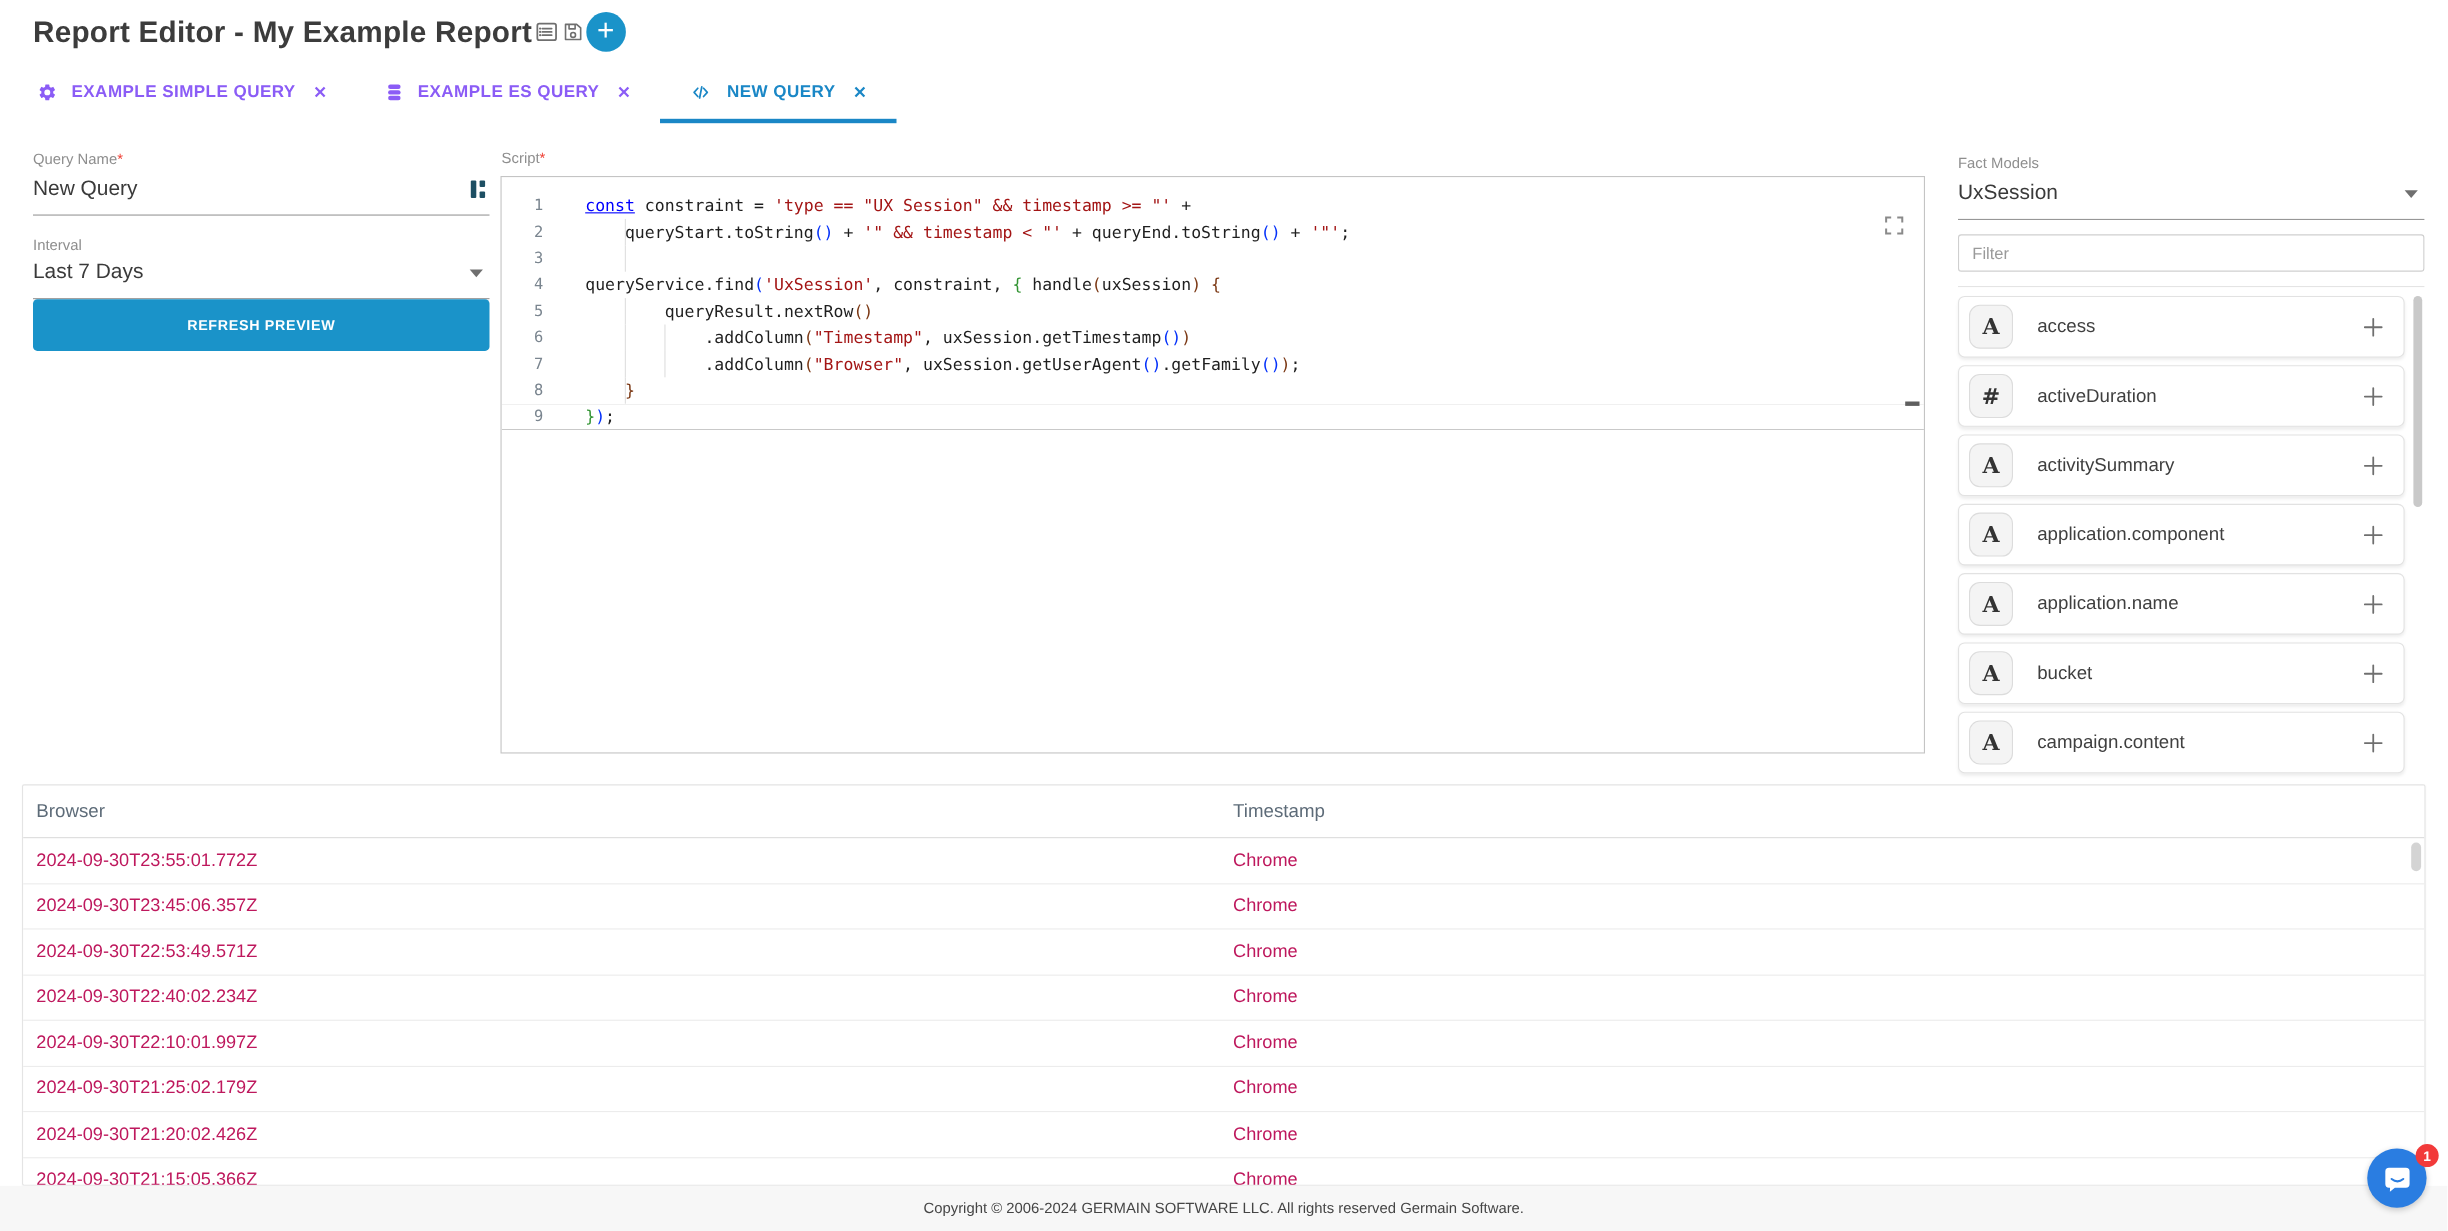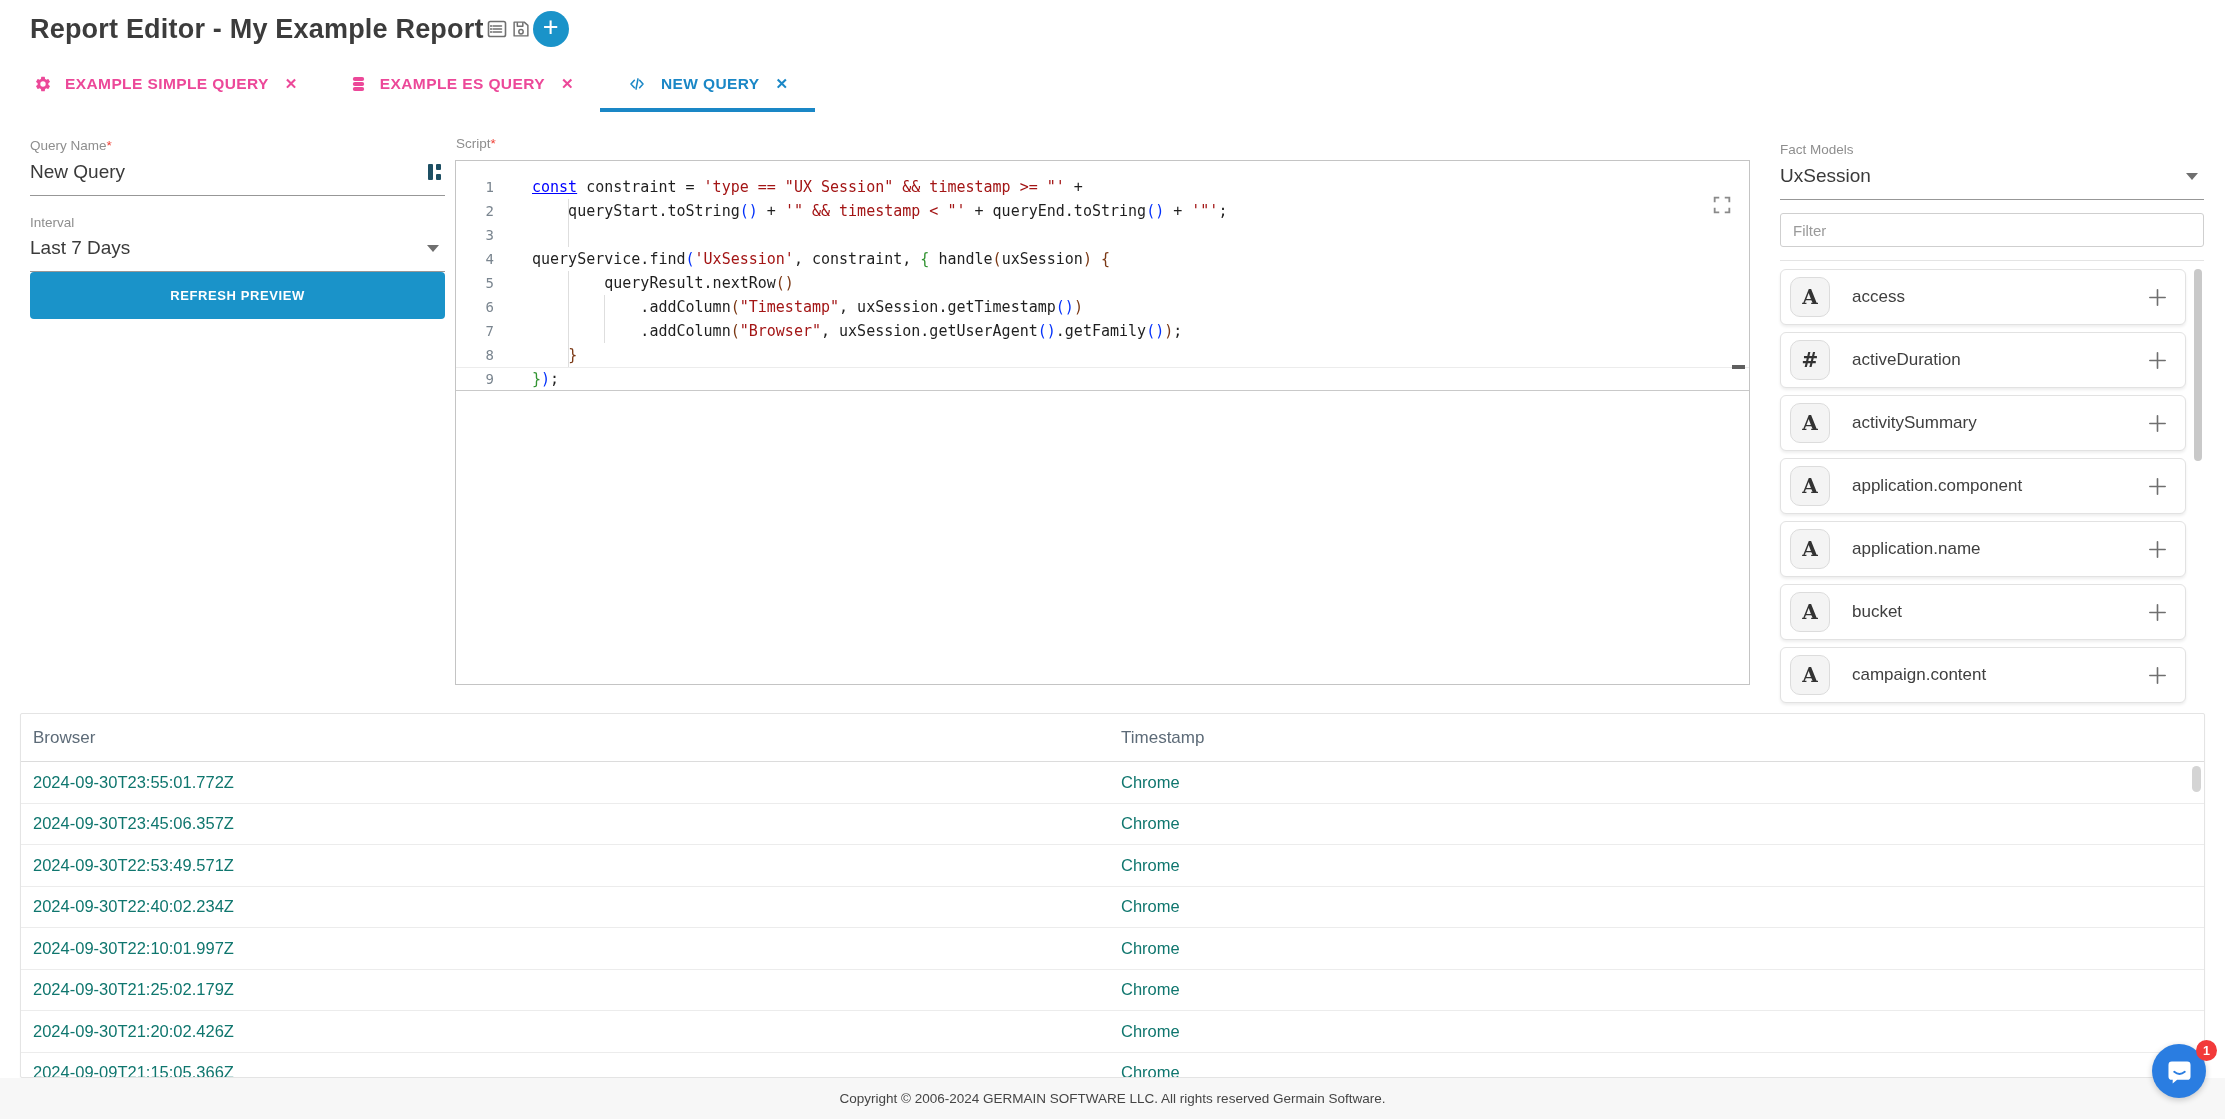--- a/index.html
+++ b/index.html
@@ -13,21 +13,21 @@
   .header { position:absolute; left:30px; top:0; height:58px; display:flex; align-items:center; gap:1px; }
   .page-title { font-size:27px; font-weight:600; color:#3c3c3c; letter-spacing:.2px; margin:0; }
   .hicon { display:inline-flex; color:#6f6f6f; cursor:pointer; }
   .add-btn { width:36px; height:36px; border-radius:50%; border:none; background:#1a93c9; color:#fff;
              font-size:27px; line-height:1; display:flex; align-items:center; justify-content:center;
              padding:0 0 3px 0; cursor:pointer; font-family:"Liberation Sans",sans-serif; }
 
   
   .tabs { position:absolute; left:30px; top:60px; height:52px; display:flex; }
   .tab { display:flex; align-items:center; gap:13px; padding:0 26px; cursor:pointer;
-         font-size:15.5px; font-weight:600; letter-spacing:.4px; color:#ec4899;
+         font-size:15.5px; font-weight:600; letter-spacing:.4px; color:#8b5cf6;
          border-bottom:4px solid transparent; }
   .tab:first-child { padding-left:4px; }
   .tab.active { color:#1a87c6; border-bottom-color:#1a87c6; }
   .tab-icon { display:inline-flex; }
   .tab-close { font-size:15px; margin-left:3px; font-weight:700; }
 
   
   .left-panel { position:absolute; left:30px; top:136px; width:415px; }
   .field-label { font-size:13.5px; color:#8e8e8e; }
   .req { color:#ef4136; }
@@ -83,21 +83,21 @@
   .fm-scroll-thumb { position:absolute; right:2px; top:0; width:8px; height:192px;
                      background:#c9c9c9; border-radius:4px; cursor:pointer; }
 
   
   .ptable { position:absolute; left:20px; top:713px; width:2185px; height:365px;
             background:#fff; border:1px solid #e4e4e4; border-radius:2px; overflow:hidden;
             box-shadow:0 1px 2px rgba(0,0,0,.04); }
   .t-header { height:48px; display:grid; grid-template-columns:1088px 1fr; align-items:center;
               padding-left:12px; font-size:17px; color:#5d6b78; border-bottom:1px solid #dcdcdc; }
   .t-row { height:41.5px; display:grid; grid-template-columns:1088px 1fr; align-items:center;
-           padding-left:12px; font-size:16.5px; color:#0f766e; border-bottom:1px solid #ececec; }
+           padding-left:12px; font-size:16.5px; color:#be185d; border-bottom:1px solid #ececec; }
   .t-scroll-thumb { position:absolute; top:52px; right:3px; width:9px; height:26px;
                     background:#d4d4d4; border-radius:5px; cursor:pointer; }
 
   
   .footer { position:absolute; left:0; top:1078px; width:2225px; height:41px; background:#f7f7f7;
             display:flex; align-items:center; justify-content:center; font-size:13.5px; color:#454545; }
 
   
   .chat { position:absolute; left:2152px; top:1044px; width:54px; height:54px; border-radius:50%;
           background:#2a7de1; display:flex; align-items:center; justify-content:center; cursor:pointer;
@@ -334,21 +334,21 @@
       </div>
       <div class="t-row">
         <span>2024-09-30T21:25:02.179Z</span>
         <span>Chrome</span>
       </div>
       <div class="t-row">
         <span>2024-09-30T21:20:02.426Z</span>
         <span>Chrome</span>
       </div>
       <div class="t-row">
-        <span>2024-09-09T21:15:05.366Z</span>
+        <span>2024-09-30T21:15:05.366Z</span>
         <span>Chrome</span>
       </div>
     </div>
   <span class="t-scroll-thumb"></span>
 </section>
 
 <footer class="footer">
   <span>Copyright © 2006-2024 GERMAIN SOFTWARE LLC. All rights reserved Germain Software.</span>
 </footer>
 

